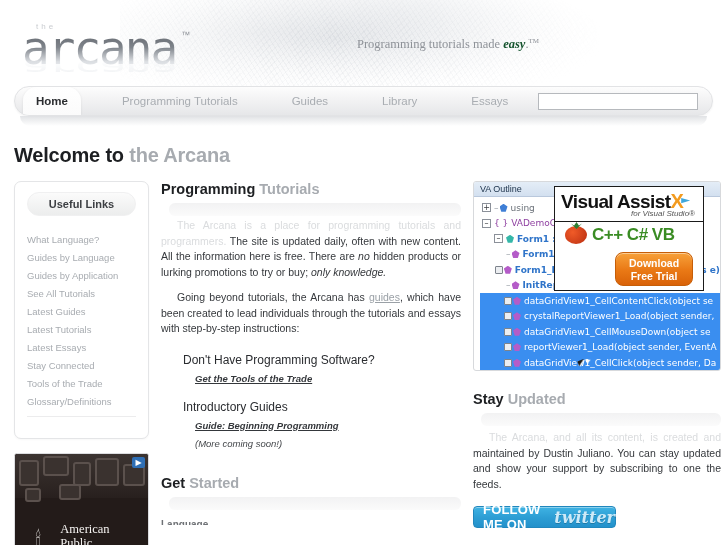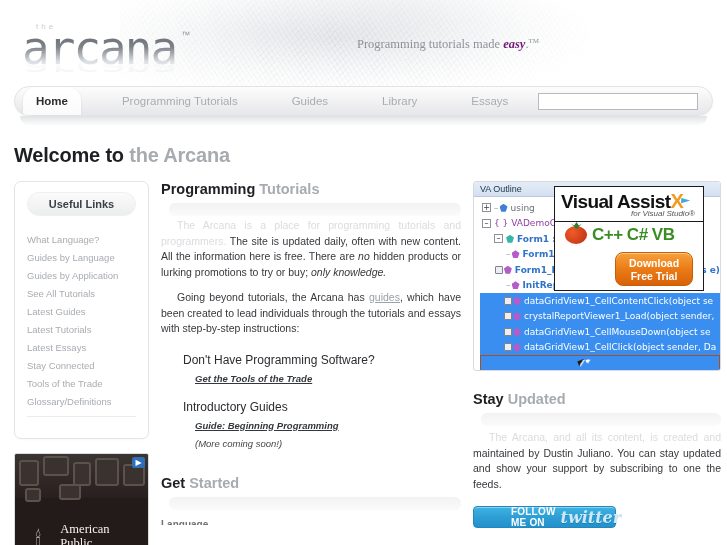--- a/index.html
+++ b/index.html
@@ -79,21 +79,21 @@
     -webkit-mask-image: linear-gradient(#000, transparent);
     mask-image: linear-gradient(#000, transparent);
   }
   #tagline {
     position: absolute;
     left: 357px; top: 37px;
     font-family: "Liberation Serif", serif;
     font-size: 12.5px;
     color: #8e9298;
   }
-  #tagline b { font-style: italic; color: #701a75; font-family: "Liberation Serif", serif; }
+  #tagline b { font-style: italic; color: #14532d; font-family: "Liberation Serif", serif; }
   #tagline sup { font-size: 7px; vertical-align: super; }
 
   
   #navwrap {
     position: relative;
     margin: 0 14px;
     height: 34px;
   }
   #navbar {
     position: relative;
@@ -487,24 +487,23 @@
     border: 1px solid #2187bd;
     display: flex;
     align-items: center;
     gap: 5px;
     padding-left: 9px;
     cursor: pointer;
     box-shadow: inset 0 1px 0 rgba(255,255,255,0.4);
   }
   #twitter-follow-text {
     color: #fff;
-    font-size: 10px;
+    font-size: 13px;
     font-weight: bold;
     letter-spacing: 0.2px;
-    margin-left: 28px;
   }
   #twitter-logo {
     color: #cdeaf8;
     font-family: "DejaVu Serif", serif;
     font-style: italic;
     font-weight: bold;
     font-size: 16px;
     text-shadow: 0 1px 0 rgba(0,0,0,0.18);
   }
 </style>
@@ -683,20 +682,26 @@
           <span class="va-label">crystalReportViewer1_Load(object sender,</span>
         </div>
 
         <div class="va-row sel">
           <span class="va-ind" style="width:24px"></span>
           <span class="va-lock"></span>
           <span class="va-gem"></span>
           <span class="va-label">dataGridView1_CellMouseDown(object se</span>
         </div>
 
+        <div class="va-row sel">
+          <span class="va-ind" style="width:24px"></span>
+          <span class="va-lock"></span>
+          <span class="va-gem"></span>
+          <span class="va-label">reportViewer1_Load(object sender, EventA</span>
+        </div>
 
         <div class="va-row sel">
           <span class="va-ind" style="width:24px"></span>
           <span class="va-lock"></span>
           <span class="va-gem"></span>
           <span class="va-label">dataGridView1_CellClick(object sender, Da</span>
         </div>
 
         <div class="va-row sel focus">
           <span class="va-ind" style="width:24px"></span>

